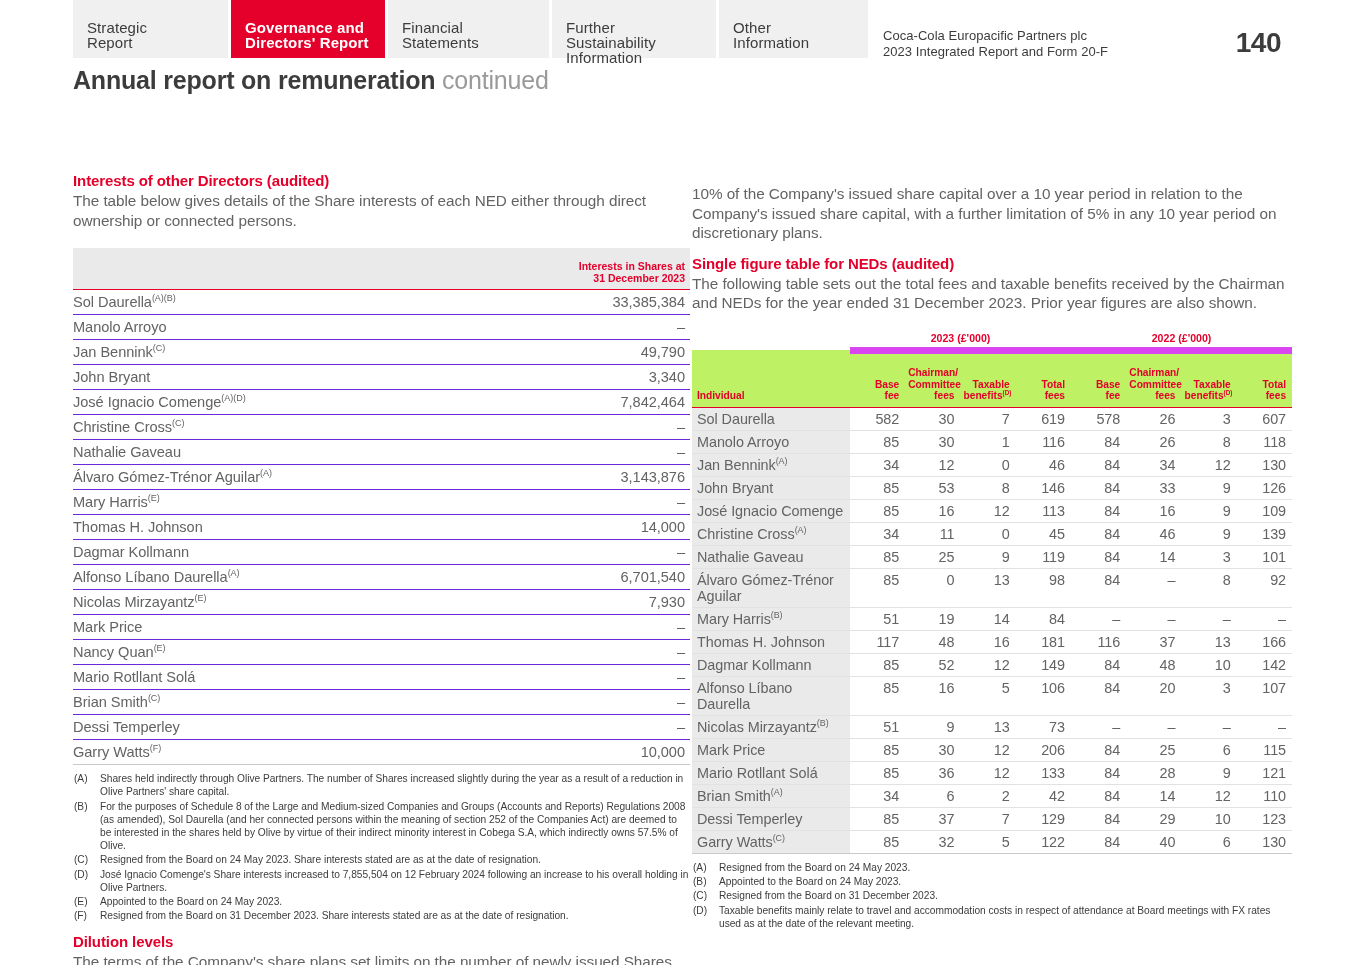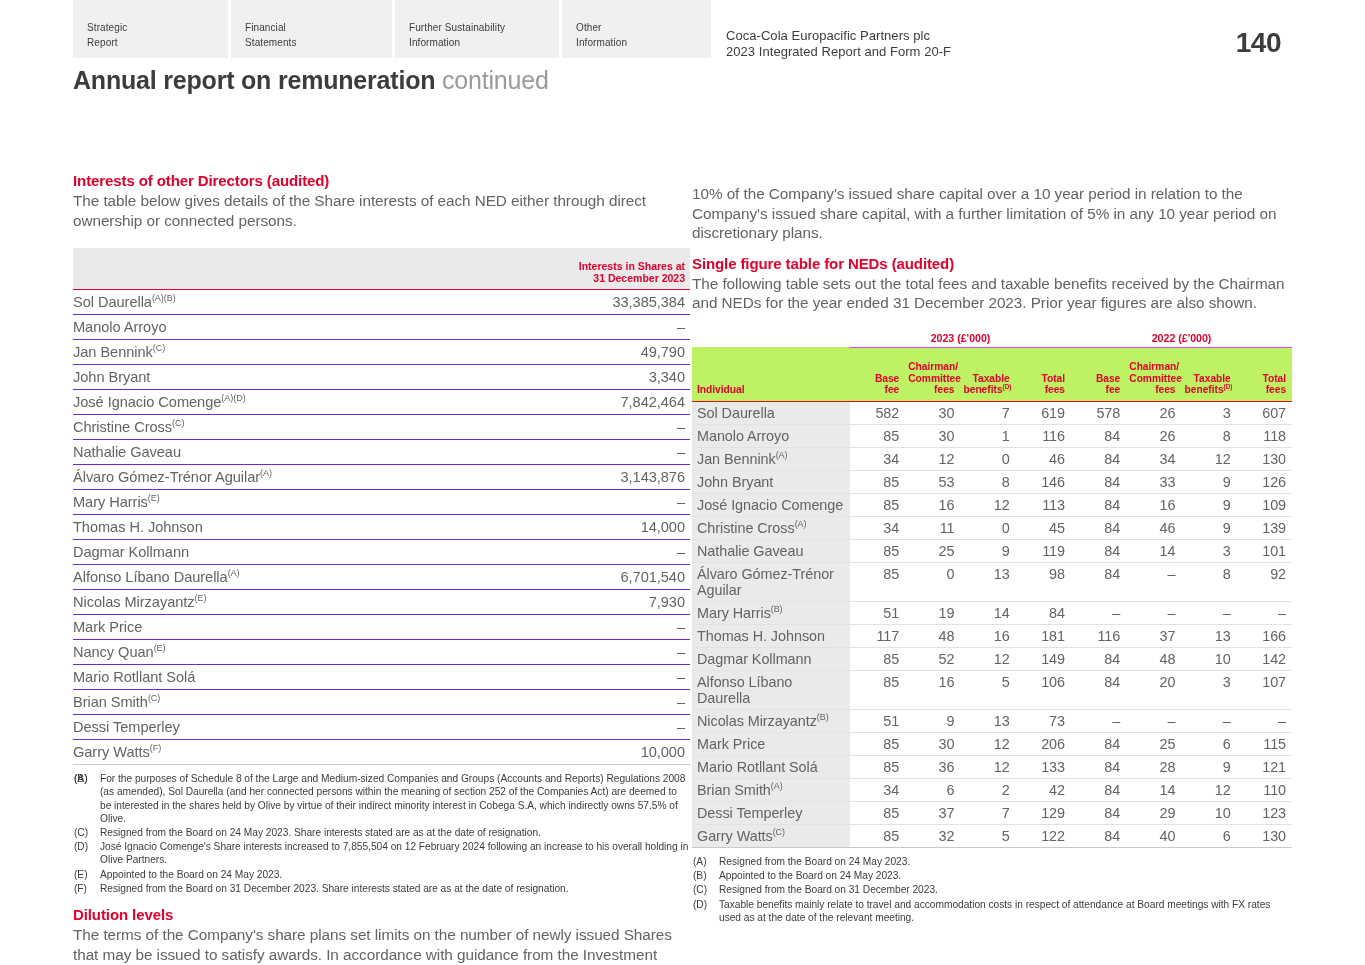--- a/index.html
+++ b/index.html
@@ -27,21 +27,21 @@
     top: 0;
     width: 1365px;
     height: 60px;
     display: flex;
     align-items: stretch;
   }
   .header-spacer { width: 73px; flex: 0 0 73px; }
   .tab {
     background: #f0f0f0;
     color: #3c3c3c;
-    font-size: 10px;
+    font-size: 15px;
     line-height: 15px;
     padding: 20px 12px 0 14px;
     margin-right: 3px;
     box-sizing: border-box;
     height: 58px;
     white-space: pre-line;
     letter-spacing: 0.1px;
   }
   .tab.t1 { width: 155px; }
   .tab.t2 {
@@ -190,21 +190,21 @@
   }
   table.t-right col.c-name { width: 158px; }
   table.t-right col.c-num  { width: 55.25px; }
 
   .yr-head {
     color: #e4002b;
     font-size: 10.6px;
     font-weight: bold;
     text-align: center;
     padding: 3px 0 3px 0;
-    border-bottom: 1px solid #d946ef;
+    border-bottom: 7px solid #d946ef;
     vertical-align: bottom;
   }
   .yr-head.spacer-col {
     border-bottom: none;
   }
   th.sub {
     background: #bef264;
     color: #e4002b;
     font-size: 10.2px;
     font-weight: bold;
@@ -238,20 +238,22 @@
 </style>
 </head>
 <body>
 
 <div class="page">
 
   <div class="header">
     <div class="header-spacer"></div>
     <div class="tab t1">Strategic
 Report</div>
+    <div class="tab t2">Governance and
+Directors' Report</div>
     <div class="tab t3">Financial
 Statements</div>
     <div class="tab t4">Further Sustainability
 Information</div>
     <div class="tab t5">Other
 Information</div>
     <div class="doc-meta">Coca-Cola Europacific Partners plc
 2023 Integrated Report and Form 20-F</div>
   </div>
   <div class="page-number">140</div>
@@ -347,21 +349,21 @@
             <td class="val">–</td>
           </tr>
           <tr>
             <td>Garry Watts<sup>(F)</sup></td>
             <td class="val">10,000</td>
           </tr>
         </tbody>
     </table>
 
     <ol class="footnotes" id="left-footnotes">
-        <li><span class="mark">(A)</span></li>
+        <li><span class="mark">(A)</span><span>Shares held indirectly through Olive Partners. The number of Shares increased slightly during the year as a result of a reduction in Olive Partners' share capital.</span></li>
         <li><span class="mark">(B)</span><span>For the purposes of Schedule 8 of the Large and Medium-sized Companies and Groups (Accounts and Reports) Regulations 2008 (as amended), Sol Daurella (and her connected persons within the meaning of section 252 of the Companies Act) are deemed to be interested in the shares held by Olive by virtue of their indirect minority interest in Cobega S.A, which indirectly owns 57.5% of Olive.</span></li>
         <li><span class="mark">(C)</span><span>Resigned from the Board on 24 May 2023.  Share interests stated are as at the date of resignation.</span></li>
         <li><span class="mark">(D)</span><span>José Ignacio Comenge's Share interests increased to 7,855,504 on 12 February 2024 following an increase to his overall holding in Olive Partners.</span></li>
         <li><span class="mark">(E)</span><span>Appointed to the Board on 24 May 2023.</span></li>
         <li><span class="mark">(F)</span><span>Resigned from the Board on 31 December 2023.  Share interests stated are as at the date of resignation.</span></li>
       </ol>
 
     <h2 class="section-head" style="margin-top:11px;">Dilution levels</h2>
     <p class="body-text">The terms of the Company's share plans set limits on the number of newly issued Shares that may be issued to satisfy awards. In accordance with guidance from the Investment Association, these limits restrict overall dilution under all plans to under</p>
   </div>

